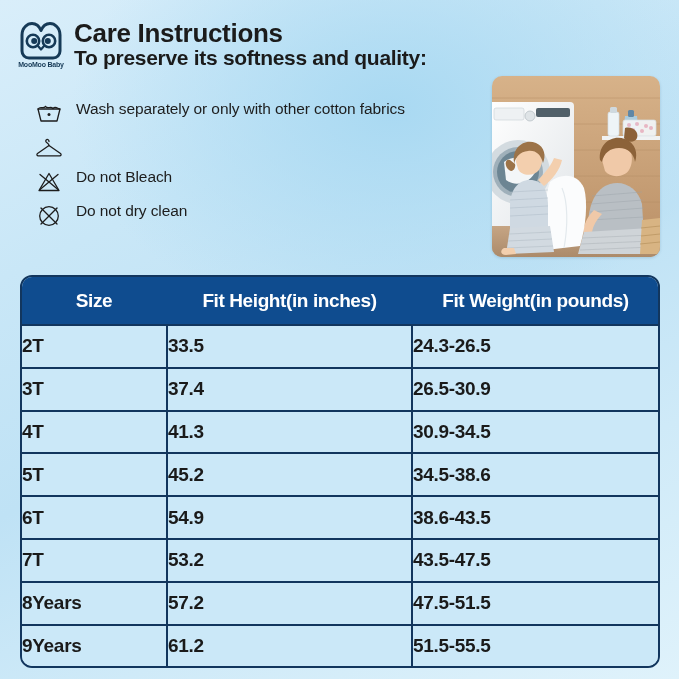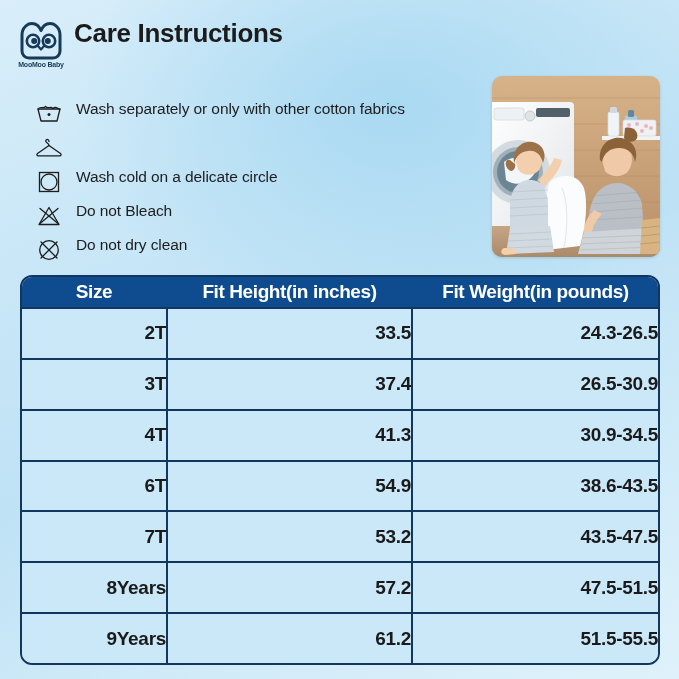--- a/index.html
+++ b/index.html
@@ -105,31 +105,31 @@
     overflow:hidden;
     border:2px solid #12365e;
     table-layout:fixed;
   }
   .sizetable th {
     background:#0f4c8f;
     color:#ffffff;
     font-size:19px;
     font-weight:bold;
     letter-spacing:-0.4px;
-    height:30px;
+    height:47px;
     text-align:center;
     border-right:2px solid #0f4c8f;
   }
   .sizetable th:last-child { border-right:none; }
   .sizetable td {
     background:#cbe8f8;
     color:#1a1a1a;
     font-size:19px;
     font-weight:bold;
-    text-align:right;
+    text-align:left;
     height:42.8px;
     border-top:2px solid #12365e;
     border-right:2px solid #12365e;
     letter-spacing:-0.3px;
   }
   .sizetable td:last-child { border-right:none; }
   .col-size { width:146px; }
   .col-h { width:245px; }
   .col-w { width:245px; }
 </style>
@@ -145,20 +145,21 @@
         <circle cx="15" cy="19" r="6.2" fill="none" stroke="#163a57" stroke-width="2.6"></circle>
         <circle cx="31" cy="19" r="6.2" fill="none" stroke="#163a57" stroke-width="2.6"></circle>
         <circle cx="16.2" cy="19" r="3" fill="#163a57"></circle>
         <circle cx="29.8" cy="19" r="3" fill="#163a57"></circle>
         <path d="M20 24 L23 27.5 L26 24" fill="none" stroke="#163a57" stroke-width="2.2" stroke-linecap="round" stroke-linejoin="round"></path>
       </svg>
       <div class="logo-text">MooMoo Baby</div>
     </div>
     <div class="titles">
       <div class="title">Care Instructions</div>
+      <div class="subtitle">To preserve its softness and quality:</div>
     </div>
   </div>
 
   <div class="care-list">
 
     <div class="care-row">
       <span class="care-icon">
         <svg width="26" height="20" viewBox="0 0 26 20">
           <path d="M2 5 L24 5 L21 17 L5 17 Z" fill="none" stroke="#1d1d1d" stroke-width="1.3" stroke-linejoin="round"></path>
           <path d="M2 5 C4.5 1.5 7 5.5 9.5 2.5 M9.5 2.5 C12 5.5 14.5 1.5 17 4.5 M17 4.5 C19.5 1.5 22 5 24 5" fill="none" stroke="#1d1d1d" stroke-width="1.2" stroke-linecap="round"></path>
@@ -170,29 +171,20 @@
 
     <div class="care-row">
       <span class="care-icon">
         <svg width="28" height="20" viewBox="0 0 28 20">
           <path d="M14 3.5 C14 1.8 12.6 1 11.6 1.6 C10.7 2.1 10.6 3.2 11.1 4 C11.8 5.1 14 5.6 14 7.5" fill="none" stroke="#1d1d1d" stroke-width="1.3" stroke-linecap="round"></path>
           <path d="M14 7.5 L2.5 15.5 C1.4 16.3 1.9 17.8 3.3 17.8 L24.7 17.8 C26.1 17.8 26.6 16.3 25.5 15.5 Z" fill="none" stroke="#1d1d1d" stroke-width="1.3" stroke-linejoin="round"></path>
         </svg>
       </span>
     </div>
 
-    <div class="care-row">
-      <span class="care-icon">
-        <svg width="24" height="24" viewBox="0 0 24 24">
-          <rect x="2.5" y="2.5" width="19" height="19" fill="none" stroke="#1d1d1d" stroke-width="1.3"></rect>
-          <circle cx="12" cy="12" r="8" fill="none" stroke="#1d1d1d" stroke-width="1.3"></circle>
-        </svg>
-      </span>
-      <span class="care-label">Wash cold on a delicate circle</span>
-    </div>
 
     <div class="care-row">
       <span class="care-icon">
         <svg width="24" height="22" viewBox="0 0 24 22">
           <path d="M12 2.5 L22 19.5 L2 19.5 Z" fill="none" stroke="#1d1d1d" stroke-width="1.3" stroke-linejoin="round"></path>
           <line x1="3" y1="3.5" x2="21" y2="18.5" stroke="#1d1d1d" stroke-width="1.3" stroke-linecap="round"></line>
           <line x1="21" y1="3.5" x2="3" y2="18.5" stroke="#1d1d1d" stroke-width="1.3" stroke-linecap="round"></line>
         </svg>
       </span>
       <span class="care-label">Do not Bleach</span>
@@ -355,20 +347,25 @@
         <td>3T</td>
         <td>37.4</td>
         <td>26.5-30.9</td>
       </tr>
       <tr>
         <td>4T</td>
         <td>41.3</td>
         <td>30.9-34.5</td>
       </tr>
       <tr>
+        <td>5T</td>
+        <td>45.2</td>
+        <td>34.5-38.6</td>
+      </tr>
+      <tr>
         <td>6T</td>
         <td>54.9</td>
         <td>38.6-43.5</td>
       </tr>
       <tr>
         <td>7T</td>
         <td>53.2</td>
         <td>43.5-47.5</td>
       </tr>
       <tr>

